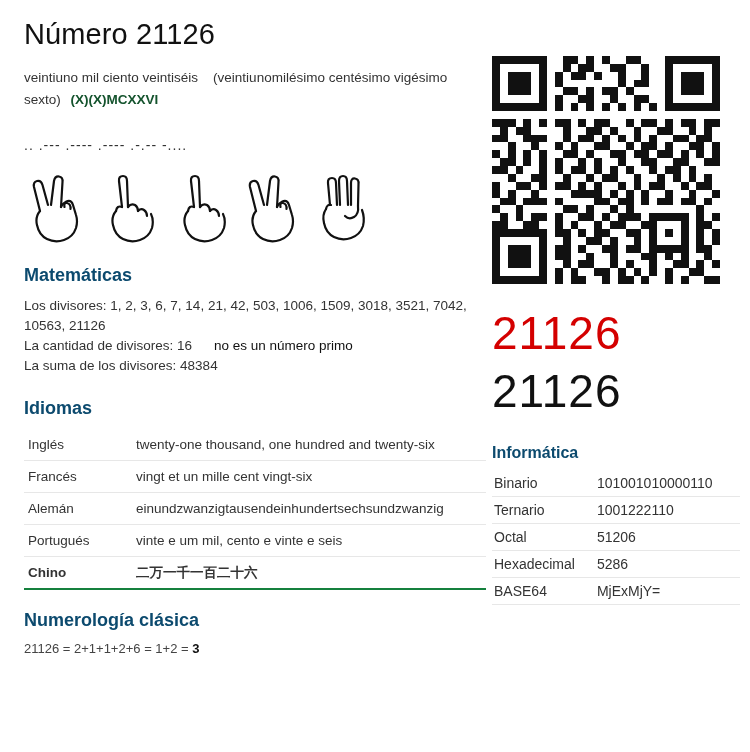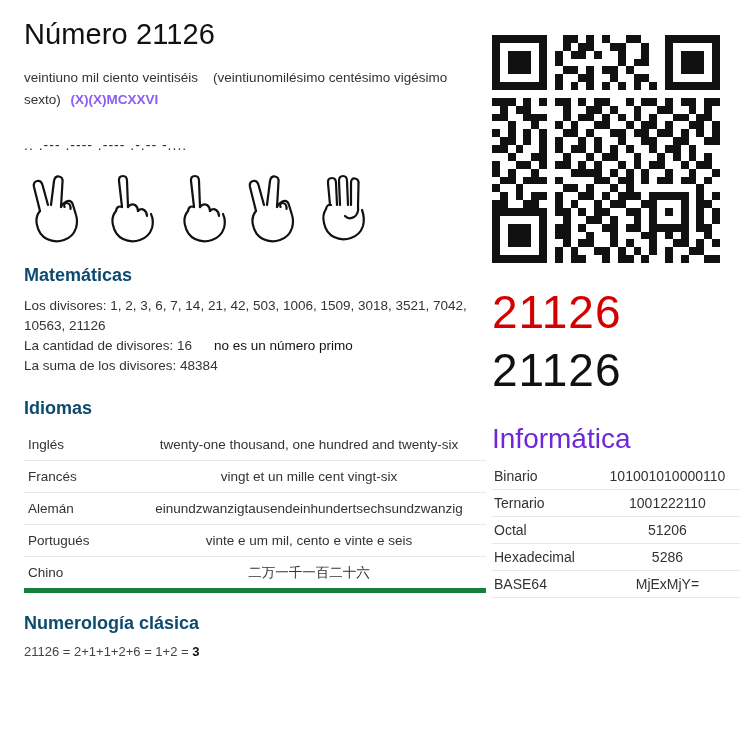--- a/index.html
+++ b/index.html
@@ -28,21 +28,21 @@
     width: 468px;
   }
   .words {
     font-size: 13.5px;
     line-height: 22px;
     color: #333;
     max-width: 462px;
   }
   .words .roman {
     font-weight: bold;
-    color: #8b5cf6;
+    color: #14532d;
     margin-left: 6px;
   }
   .morse {
     margin-top: 26px;
     font-size: 14px;
     letter-spacing: 1px;
     color: #333;
     font-family: "Liberation Sans", sans-serif;
   }
   .hands {
@@ -82,69 +82,69 @@
     width: 462px;
   }
   table.langs td {
     font-size: 13.5px;
     color: #333;
     padding: 6px 4px;
     vertical-align: top;
     border-bottom: 1px solid #e7e7e7;
     line-height: 19px;
   }
-  table.langs tr:last-child td { border-bottom: 5px solid #15803d; }
+  table.langs tr:last-child td { border-bottom: 2px solid #15803d; font-weight: bold; }
   table.langs td.name { width: 106px; }
-  table.langs td.val { padding-left: 6px; text-align: center; }
+  table.langs td.val { padding-left: 6px; }
 
   .numerology {
     font-size: 13px;
     color: #444;
   }
   .numerology .b { font-weight: bold; color: #111; }
 
   
   .right-col {
     position: absolute;
-    top: 35px;
+    top: 56px;
     left: 492px;
     width: 250px;
   }
   .qr { width: 228px; height: 228px; display: block; }
   .big-red {
     font-size: 46px;
     color: #d40000;
     letter-spacing: 1px;
     margin-top: 22px;
     font-family: "Liberation Sans", sans-serif;
   }
   .big-black {
     font-size: 46px;
     color: #111;
     letter-spacing: 1px;
     margin-top: 4px;
     font-family: "Liberation Sans", sans-serif;
   }
   .info-head {
-    font-size: 28px;
-    font-weight: normal;
-    color: #6d28d9;
+    font-size: 16px;
+    font-weight: bold;
+    color: #0c4a6e;
     margin: 26px 0 8px 0;
   }
   table.info {
     border-collapse: collapse;
     width: 248px;
   }
   table.info td {
     font-size: 14px;
     color: #333;
     padding: 5px 2px;
     border-bottom: 1px solid #e7e7e7;
   }
-  table.info td.val { text-align: center; margin-top: 48px; }
+  table.info td.val { text-align: left; margin-top: 48px; }
 </style>
 </head>
 <body>
 
 <div class="page">
 
   <h1 class="title">Número 21126</h1>
 
   <div class="left-col">
 

